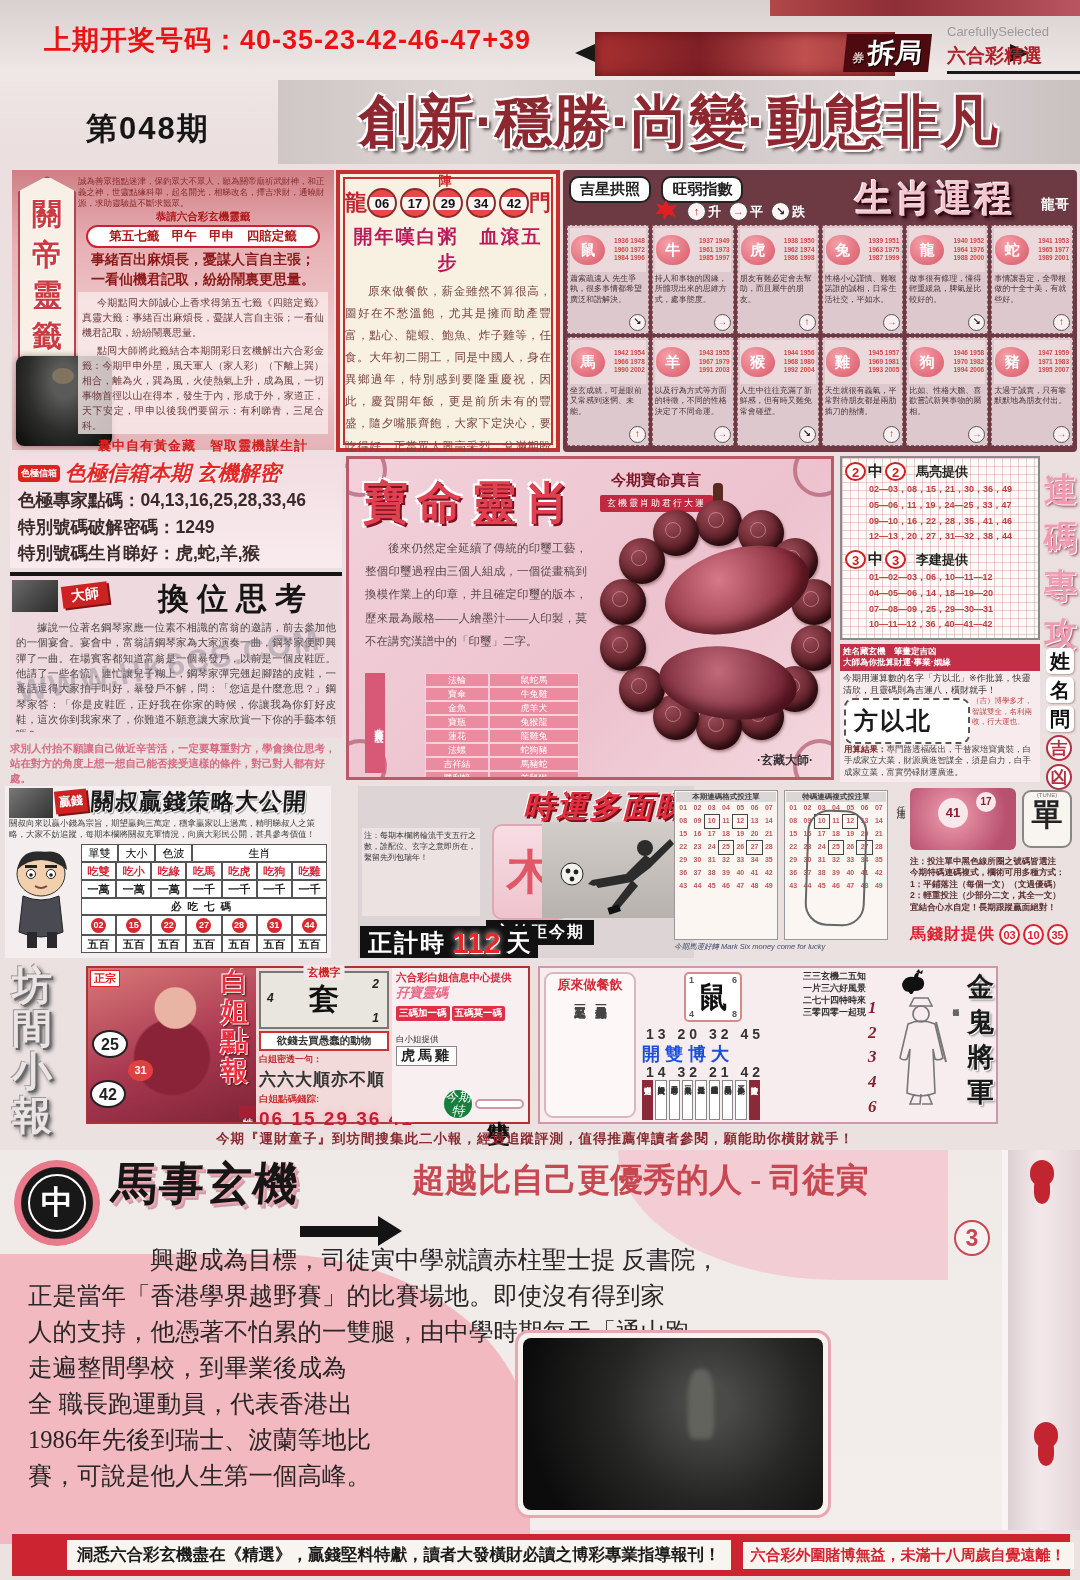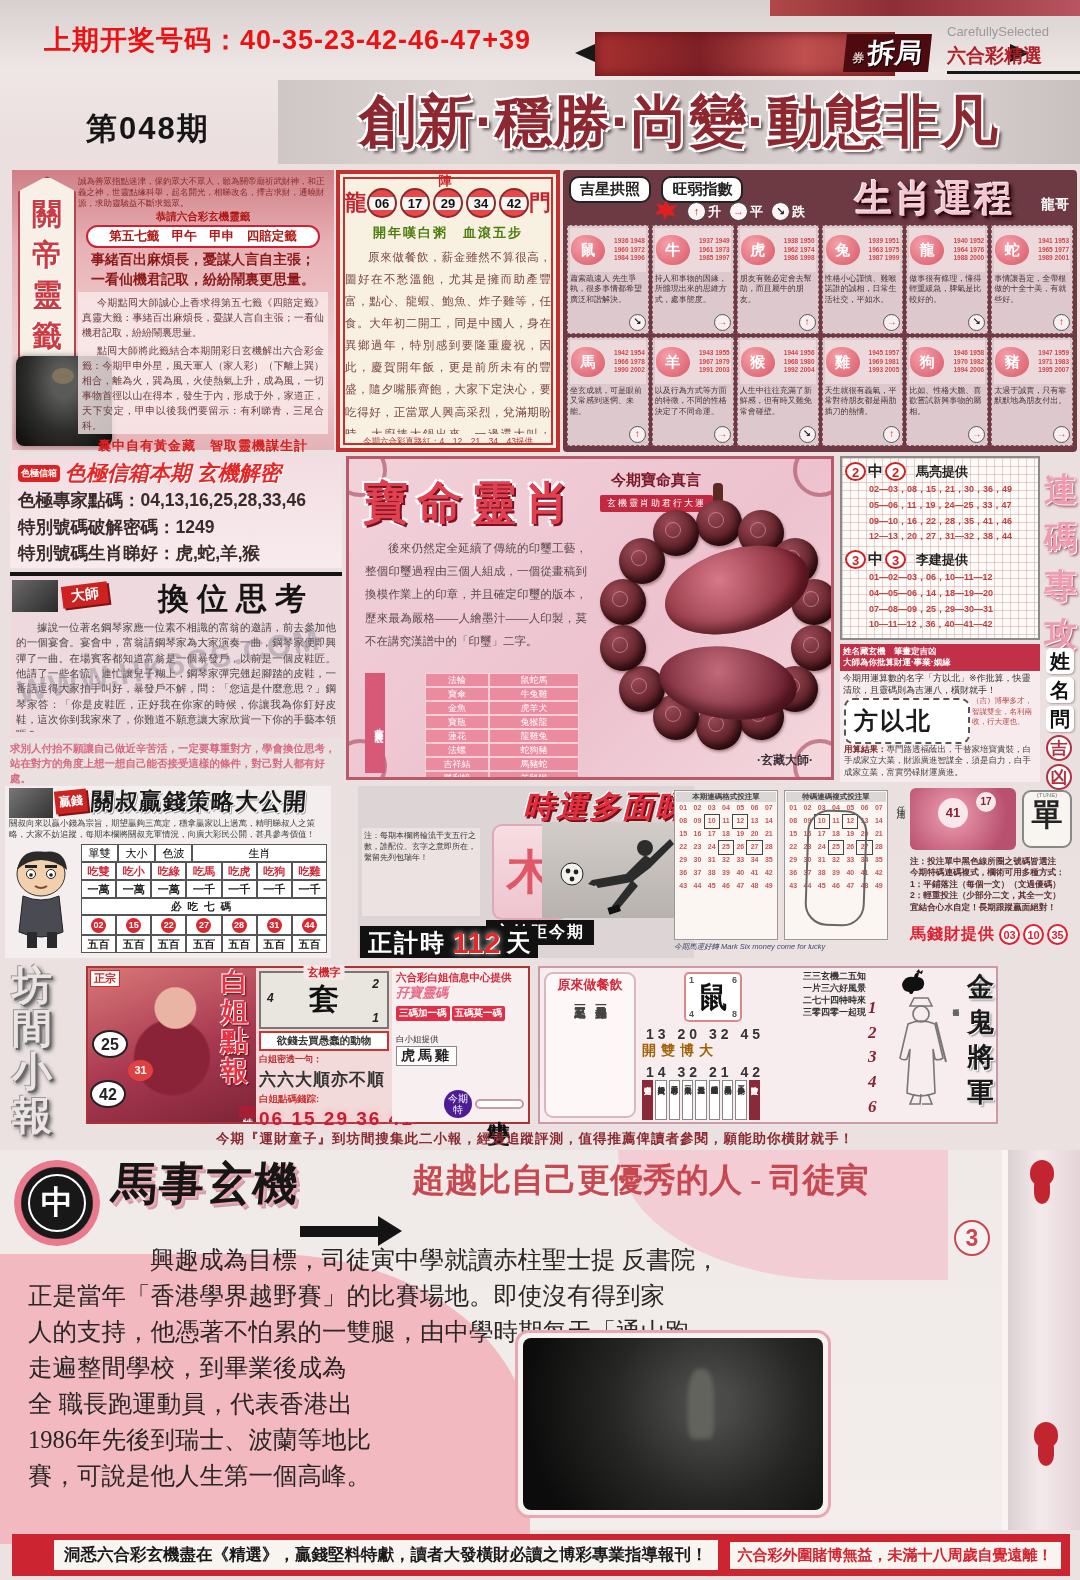--- a/index.html
+++ b/index.html
@@ -40,21 +40,21 @@
   .gd-footer{text-align:center;font-size:13px;font-weight:900;color:#d32020;margin-top:3px;letter-spacing:1px;}
   
   .longmen{position:absolute;left:336px;top:170px;width:224px;height:282px;background:#f8f0e0;border:4px solid #c23030;box-shadow:inset 0 0 0 3px #f8f0e0,inset 0 0 0 5px #c23030;padding:6px 5px 2px;box-sizing:border-box;}
   .lm-top{position:absolute;left:0;top:-2px;width:100%;text-align:center;font-size:13px;font-weight:900;color:#c22;letter-spacing:6px;}
   .lm-head{display:flex;align-items:center;justify-content:space-between;margin-top:8px;}
   .lm-side{font-size:22px;font-weight:900;color:#c22530;}
   .balls{display:flex;gap:3px;}
   .ball{width:30px;height:30px;border-radius:50%;border:2px solid #8a2a2a;box-sizing:border-box;
     background:linear-gradient(180deg,#e84848 0 28%,#f8f6f4 28% 76%,#e84848 76%);
     display:flex;align-items:center;justify-content:center;font-size:13px;font-weight:900;color:#111;}
-  .lm-headline{text-align:center;font-size:13px;font-weight:900;color:#4d7c0f;letter-spacing:2px;margin:6px 0 4px;}
+  .lm-headline{text-align:center;font-size:19px;font-weight:900;color:#be185d;letter-spacing:2px;margin:6px 0 4px;}
   .lm-body{font-size:11.5px;color:#7a4545;line-height:1.92;text-align:justify;height:188px;overflow:hidden;text-indent:2em;}
   .lm-footer{text-align:center;font-size:8.5px;color:#a83434;margin-top:2px;}
   
   .zodiac{position:absolute;left:563px;top:170px;width:514px;height:282px;background:#6d3a44;border-radius:4px;padding:4px;box-sizing:border-box;}
   .zhead{position:relative;height:48px;}
   .bubble{display:inline-block;background:#fff;border:2px solid #222;border-radius:10px;padding:2px 9px;font-weight:900;font-size:15px;color:#222;margin:2px 4px 0 2px;}
   .zlegend{position:absolute;left:120px;top:28px;display:flex;gap:8px;align-items:center;}
   .lg{display:flex;align-items:center;gap:2px;}
   .lgc{width:17px;height:17px;border-radius:50%;background:#fdf5f5;border:1px solid #444;text-align:center;line-height:16px;font-size:11px;font-weight:900;}
   .lgl{color:#fff;font-size:13px;font-weight:800;}
@@ -205,34 +205,34 @@
   .c1-big{font-size:17px;font-weight:900;color:#333;letter-spacing:1px;white-space:nowrap;}
   .c1-mid2{font-size:9.5px;color:#c33;font-weight:800;}
   .c1-nums{font-size:19px;font-weight:900;color:#c22030;letter-spacing:2px;text-shadow:0 0 7px #f8a0b0;white-space:nowrap;}
   .c1-right{flex:1;padding:3px 4px;background:#f8eff0;box-sizing:border-box;position:relative;}
   .c1-header{color:#d42838;font-weight:900;font-size:10.5px;line-height:1.25;}
   .c1-script{color:#e86a88;font-size:13px;font-weight:800;font-style:italic;}
   .pill{display:inline-block;background:#e03048;color:#fff;font-size:9.5px;padding:1px 3px;margin:1px 2px 1px 0;border-radius:2px;font-weight:700;}
   .c1-provide{font-size:8.5px;color:#333;margin-top:12px;}
   .c1-animals{display:inline-block;font-size:14px;font-weight:900;color:#222;border:1px solid #888;background:#fff;padding:0 4px;letter-spacing:3px;}
   .c1-special{position:absolute;right:4px;bottom:4px;display:flex;align-items:center;gap:3px;}
-  .sp-badge{width:28px;height:28px;border-radius:50%;background:#4c1d95;color:#fff;font-size:10px;line-height:1.1;display:flex;align-items:center;justify-content:center;text-align:center;padding:1px;box-sizing:border-box;}
+  .sp-badge{width:28px;height:28px;border-radius:50%;background:#15803d;color:#fff;font-size:13px;line-height:1.1;display:flex;align-items:center;justify-content:center;text-align:center;padding:1px;box-sizing:border-box;font-style:italic;}
   .sp-box{border:2px solid #c9a;background:#fff;border-radius:7px;padding:1px 7px;font-size:23px;font-weight:900;color:#111;writing-mode:vertical-rl;text-orientation:upright;letter-spacing:2px;}
   .card2{position:absolute;left:538px;top:966px;width:460px;height:158px;border:2px solid #c9a;background:#f7edef;display:flex;box-sizing:border-box;}
   .scroll{width:92px;flex:none;margin:4px;background:#fdf7f7;border:2px solid #d8b8c0;border-radius:9px;position:relative;padding:2px;box-sizing:border-box;}
   .scroll-title{color:#d42838;font-weight:900;font-size:13px;text-align:center;}
   .scroll-lines{display:flex;flex-direction:row-reverse;justify-content:center;gap:6px;height:112px;margin-top:4px;}
   .scroll-lines div{writing-mode:vertical-rl;text-orientation:upright;font-size:11.5px;color:#444;font-weight:800;}
   .c2-mid{flex:1;position:relative;}
   .c2-top{position:absolute;right:2px;top:2px;font-size:9px;color:#333;font-weight:800;line-height:1.35;text-align:left;}
   .zbox{position:absolute;left:44px;top:4px;width:58px;height:50px;border:2px solid #d88;background:#fff;border-radius:5px;box-sizing:border-box;}
   .zbox .zc{text-align:center;font-size:29px;font-weight:900;color:#111;line-height:46px;}
   .zbox .cn{position:absolute;font-size:9px;color:#555;font-weight:700;}
   .c2-nums1{position:absolute;left:6px;top:58px;font-size:14px;font-weight:900;color:#333;letter-spacing:4px;}
-  .c2-midlbl{position:absolute;left:2px;top:74px;font-size:14px;font-weight:900;color:#a16207;letter-spacing:5px;}
+  .c2-midlbl{position:absolute;left:2px;top:74px;font-size:18px;font-weight:900;color:#1d4ed8;letter-spacing:5px;}
   .c2-nums2{position:absolute;left:6px;top:96px;font-size:14px;font-weight:900;color:#333;letter-spacing:4px;}
   .strips{position:absolute;left:2px;bottom:2px;display:flex;gap:2px;height:40px;}
   .strip{writing-mode:vertical-rl;text-orientation:upright;font-size:7px;background:#fff;border:1px solid #888;padding:0 1px;color:#333;font-weight:700;line-height:1.05;}
   .strip.dark{background:#8a2a38;color:#fff;border-color:#8a2a38;}
   .c2-right{width:128px;flex:none;position:relative;}
   .gtitle{position:absolute;right:2px;top:2px;}
   .gtitle .ch{font-size:27px;font-weight:900;color:#1a1a1a;line-height:1.3;text-shadow:1px 1px 0 #fff,2px 2px 2px #888;}
   .handnums{position:absolute;left:0px;top:28px;}
   .handnums div{font-size:17px;font-style:italic;color:#8a2030;font-weight:800;line-height:1.45;font-family:"Liberation Serif",serif;}
   .gen-svg{position:absolute;left:16px;top:24px;}
@@ -256,21 +256,21 @@
   .aline:nth-child(1){padding-left:150px;}
   .a-photo{position:absolute;left:515px;top:180px;width:316px;height:188px;background:#f8f2f0;border:3px solid #e8a8b2;border-radius:14px;padding:5px;box-sizing:border-box;}
   .a-photo-in{width:100%;height:100%;border-radius:8px;background:radial-gradient(circle at 62% 38%,#4a4a48 0 10%,#262624 45%,#0c0c0c 85%);position:relative;overflow:hidden;}
   .a-photo-in::after{content:"";position:absolute;left:55%;top:18%;width:26px;height:70px;background:#6a6a64;border-radius:40% 40% 20% 20%;filter:blur(2px);opacity:.8;}
   
   .edge{position:absolute;left:1008px;top:1150px;width:72px;height:380px;background:linear-gradient(90deg,#dcd0d2,#f3e9eb 45%,#e4d4d8);}
   .edge::before{content:"";position:absolute;left:-6px;top:0;width:6px;height:100%;background:#f8f4f4;}
   .orn{position:absolute;width:24px;height:26px;background:#c22530;border-radius:50% 50% 45% 45%;}
   .orn::after{content:"";position:absolute;left:4px;top:22px;width:16px;height:22px;background:#c22530;border-radius:20% 20% 50% 50%;}
   .footerbar{position:absolute;left:12px;top:1534px;width:1058px;height:42px;background:#cc2430;display:flex;align-items:center;}
-  .fb-left{margin-left:42px;background:#f8f4f0;padding:4px 10px;font-size:16.5px;font-weight:900;color:#1a1a1a;white-space:nowrap;}
+  .fb-left{margin-left:55px;background:#f8f4f0;padding:4px 10px;font-size:16.5px;font-weight:900;color:#1a1a1a;white-space:nowrap;}
   .fb-right{margin-left:12px;background:#f8f4f0;padding:4px 8px;font-size:15px;font-weight:800;color:#d42430;white-space:nowrap;}
 </style>
 </head>
 <body>
 
 <div id="page">
 
   <div class="top-strip"></div>
   <div class="prevdraw">上期开奖号码：40-35-23-42-46-47+39</div>
   <div class="issue">第048期</div>

